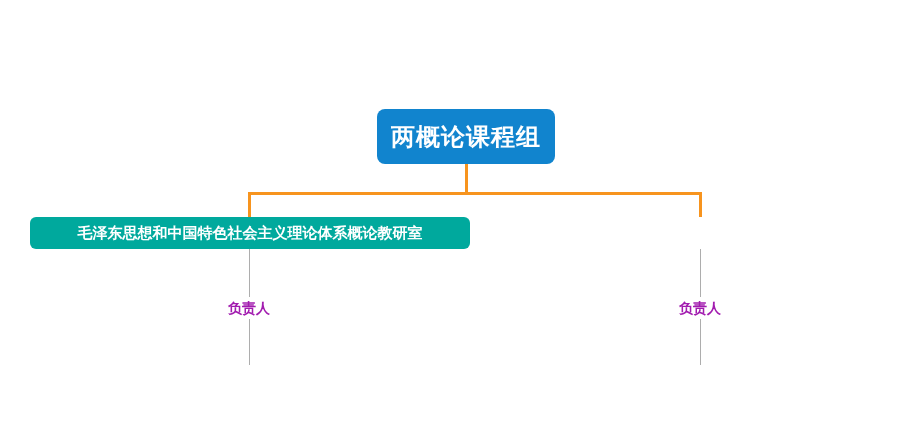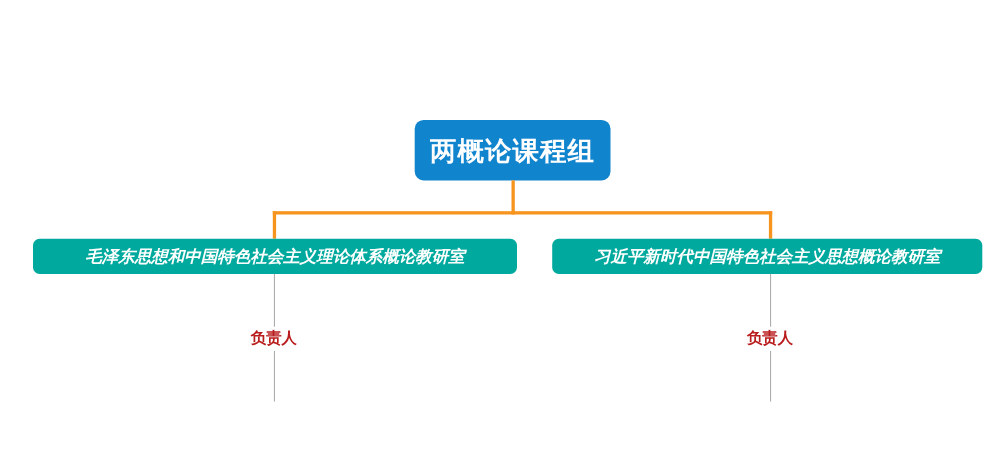--- a/index.html
+++ b/index.html
@@ -45,21 +45,20 @@
   
   .dept-node {
     position: absolute;
     top: 173px;
     height: 32px;
     border-radius: 6px;
     display: flex;
     align-items: center;
     justify-content: center;
     box-sizing: border-box;
-    font-style: italic;
   }
   .dept-node.left  { left: 30px;  width: 440px; }
   .dept-node.right { left: 502px; width: 391px; }
   .dept-node .node-label {
     color: #ffffff;
     font-size: 15px;
     font-weight: bold;
     line-height: 1;
     white-space: nowrap;
   }
@@ -109,21 +108,21 @@
   .conn-gray.seg-bottom {   
     top: 275px;
     height: 46px;
   }
 
   
   .leaf-text {
     position: absolute;
     width: 160px;
     text-align: center;
-    color: #b91c1c;
+    color: #a21caf;
     font-size: 14px;
     font-weight: bold;
     line-height: 1;
     white-space: nowrap;
   }
   .leaf-text.branch-left  { left: 169px; }
   .leaf-text.branch-right { left: 620px; }
   .leaf-text.role { top: 257px; }
   .leaf-text.name { top: 325px; }
 </style>
@@ -138,23 +137,20 @@
 
   <div class="conn-orange conn-v-root"></div>
   <div class="conn-orange conn-h-bus"></div>
   <div class="conn-orange conn-v-left"></div>
   <div class="conn-orange conn-v-right"></div>
 
   <div class="dept-node left" style="background:#00A99D;">
     <span class="node-label">毛泽东思想和中国特色社会主义理论体系概论教研室</span>
   </div>
 
-  <div class="dept-node right" style="background:#00A99D;">
-    <span class="node-label">习近平新时代中国特色社会主义思想概论教研室</span>
-  </div>
 
   <div class="conn-gray branch-left seg-top"></div>
   <div class="conn-gray branch-left seg-bottom"></div>
 
   <div class="conn-gray branch-right seg-top"></div>
   <div class="conn-gray branch-right seg-bottom"></div>
 
   <div class="leaf-text branch-left role">负责人</div>
 
   <div class="leaf-text branch-right role">负责人</div>

